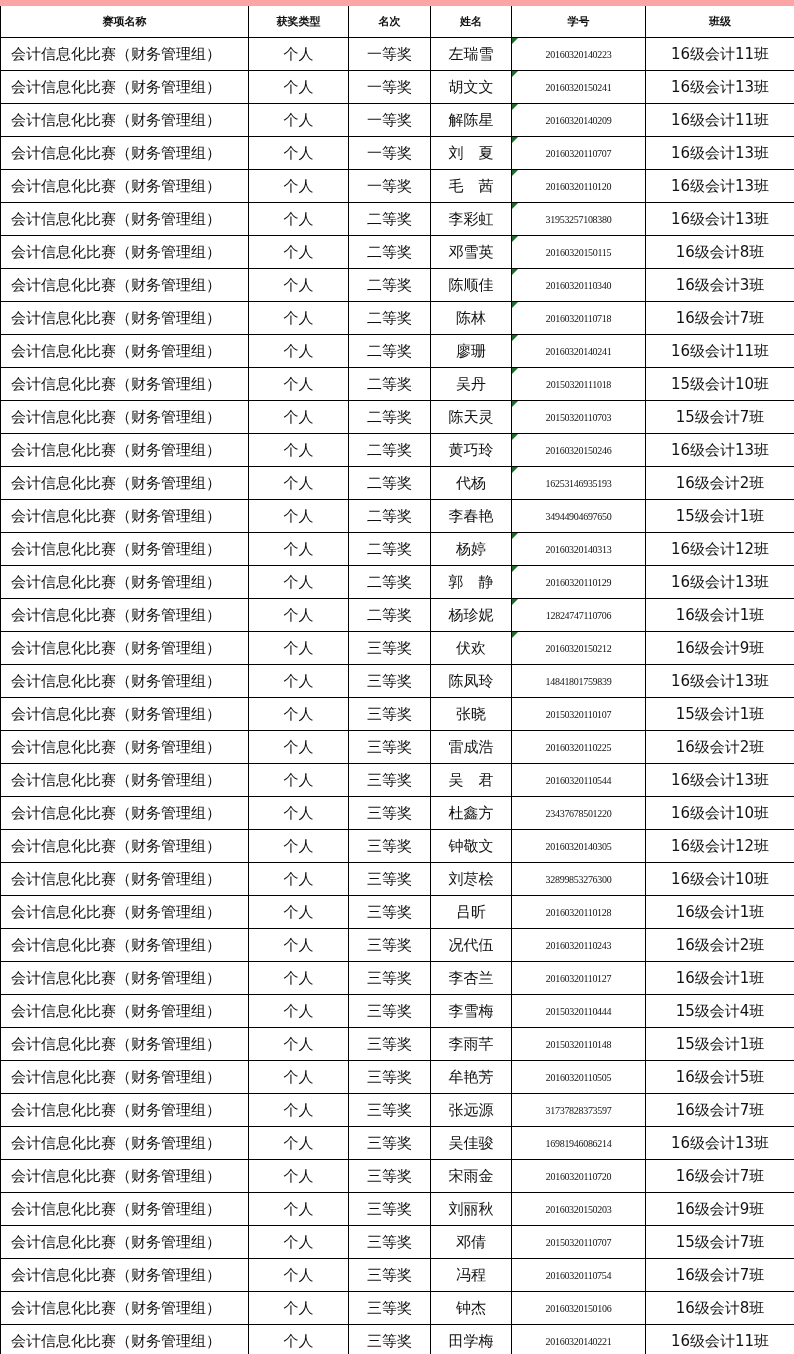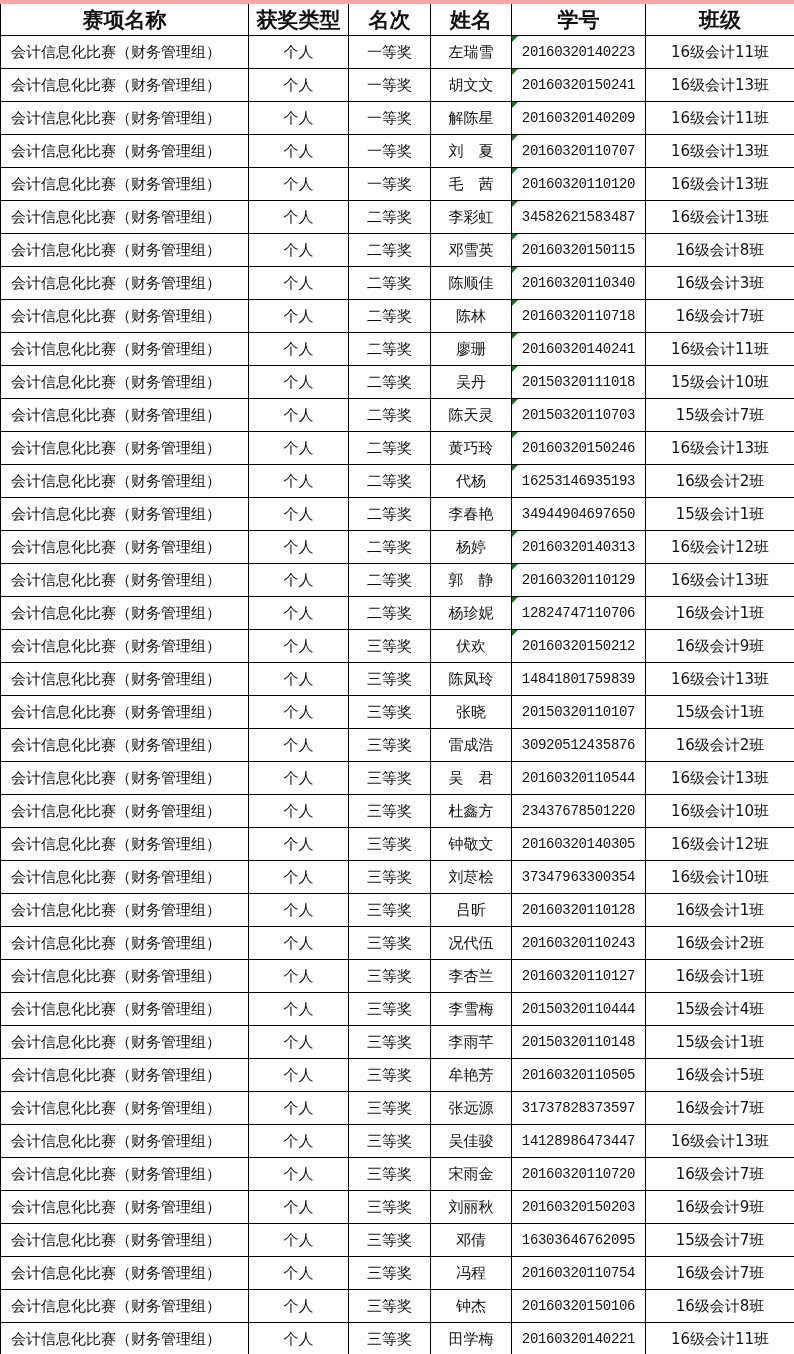--- a/index.html
+++ b/index.html
@@ -1,21 +1,21 @@
 <!DOCTYPE html>
 <html><head>
 <meta charset="utf-8">
 <style>
   html,body{margin:0;padding:0;background:#fff;}
   body{width:794px;height:1354px;overflow:hidden;font-family:"DejaVu Sans","Liberation Sans",sans-serif;}
   table{border-collapse:collapse;table-layout:fixed;width:794px;position:absolute;left:0;top:0;}
   th,td{border:1px solid #000;height:32px;padding:0;text-align:center;font-size:15px;color:#111;white-space:nowrap;overflow:hidden;position:relative;}
-  th{font-weight:bold;font-size:21px;height:31px;border-top:4px solid #fca5a5;text-align:center;}
+  th{font-weight:bold;font-size:11px;height:31px;border-top:6px solid #fca5a5;text-align:center;}
   td.name-col{text-align:left;padding-left:10px;margin-left:22px;}
-  td.id{font-family:Liberation Mono, monospace;font-size:14px;letter-spacing:-0.3px;}
+  td.id{font-family:Liberation Serif, serif;font-size:10px;letter-spacing:-0.3px;}
   .tri{position:absolute;left:0;top:0;width:0;height:0;border-top:6px solid #1e6b2e;border-right:6px solid transparent;}
   tr:last-child td{border-bottom:2px solid #000;}
 </style>
 </head>
 <body>
 
 <table>
   <colgroup>
     <col style="width:248px">
       <col style="width:100px">
@@ -73,21 +73,21 @@
         <td><span>一等奖</span></td>
         <td><span>毛　茜</span></td>
         <td class="id"><span class="tri"></span><span>20160320110120</span></td>
         <td><span>16级会计13班</span></td>
       </tr>
       <tr>
         <td class="name-col"><span>会计信息化比赛（财务管理组）</span></td>
         <td><span>个人</span></td>
         <td><span>二等奖</span></td>
         <td><span>李彩虹</span></td>
-        <td class="id"><span class="tri"></span><span>34582621583487</span></td>
+        <td class="id"><span class="tri"></span><span>31953257108380</span></td>
         <td><span>16级会计13班</span></td>
       </tr>
       <tr>
         <td class="name-col"><span>会计信息化比赛（财务管理组）</span></td>
         <td><span>个人</span></td>
         <td><span>二等奖</span></td>
         <td><span>邓雪英</span></td>
         <td class="id"><span class="tri"></span><span>20160320150115</span></td>
         <td><span>16级会计8班</span></td>
       </tr>
@@ -201,21 +201,21 @@
         <td><span>三等奖</span></td>
         <td><span>张晓</span></td>
         <td class="id"><span>20150320110107</span></td>
         <td><span>15级会计1班</span></td>
       </tr>
       <tr>
         <td class="name-col"><span>会计信息化比赛（财务管理组）</span></td>
         <td><span>个人</span></td>
         <td><span>三等奖</span></td>
         <td><span>雷成浩</span></td>
-        <td class="id"><span>30920512435876</span></td>
+        <td class="id"><span>20160320110225</span></td>
         <td><span>16级会计2班</span></td>
       </tr>
       <tr>
         <td class="name-col"><span>会计信息化比赛（财务管理组）</span></td>
         <td><span>个人</span></td>
         <td><span>三等奖</span></td>
         <td><span>吴　君</span></td>
         <td class="id"><span>20160320110544</span></td>
         <td><span>16级会计13班</span></td>
       </tr>
@@ -233,21 +233,21 @@
         <td><span>三等奖</span></td>
         <td><span>钟敬文</span></td>
         <td class="id"><span>20160320140305</span></td>
         <td><span>16级会计12班</span></td>
       </tr>
       <tr>
         <td class="name-col"><span>会计信息化比赛（财务管理组）</span></td>
         <td><span>个人</span></td>
         <td><span>三等奖</span></td>
         <td><span>刘荩桧</span></td>
-        <td class="id"><span>37347963300354</span></td>
+        <td class="id"><span>32899853276300</span></td>
         <td><span>16级会计10班</span></td>
       </tr>
       <tr>
         <td class="name-col"><span>会计信息化比赛（财务管理组）</span></td>
         <td><span>个人</span></td>
         <td><span>三等奖</span></td>
         <td><span>吕昕</span></td>
         <td class="id"><span>20160320110128</span></td>
         <td><span>16级会计1班</span></td>
       </tr>
@@ -297,21 +297,21 @@
         <td><span>三等奖</span></td>
         <td><span>张远源</span></td>
         <td class="id"><span>31737828373597</span></td>
         <td><span>16级会计7班</span></td>
       </tr>
       <tr>
         <td class="name-col"><span>会计信息化比赛（财务管理组）</span></td>
         <td><span>个人</span></td>
         <td><span>三等奖</span></td>
         <td><span>吴佳骏</span></td>
-        <td class="id"><span>14128986473447</span></td>
+        <td class="id"><span>16981946086214</span></td>
         <td><span>16级会计13班</span></td>
       </tr>
       <tr>
         <td class="name-col"><span>会计信息化比赛（财务管理组）</span></td>
         <td><span>个人</span></td>
         <td><span>三等奖</span></td>
         <td><span>宋雨金</span></td>
         <td class="id"><span>20160320110720</span></td>
         <td><span>16级会计7班</span></td>
       </tr>
@@ -321,21 +321,21 @@
         <td><span>三等奖</span></td>
         <td><span>刘丽秋</span></td>
         <td class="id"><span>20160320150203</span></td>
         <td><span>16级会计9班</span></td>
       </tr>
       <tr>
         <td class="name-col"><span>会计信息化比赛（财务管理组）</span></td>
         <td><span>个人</span></td>
         <td><span>三等奖</span></td>
         <td><span>邓倩</span></td>
-        <td class="id"><span>16303646762095</span></td>
+        <td class="id"><span>20150320110707</span></td>
         <td><span>15级会计7班</span></td>
       </tr>
       <tr>
         <td class="name-col"><span>会计信息化比赛（财务管理组）</span></td>
         <td><span>个人</span></td>
         <td><span>三等奖</span></td>
         <td><span>冯程</span></td>
         <td class="id"><span>20160320110754</span></td>
         <td><span>16级会计7班</span></td>
       </tr>

